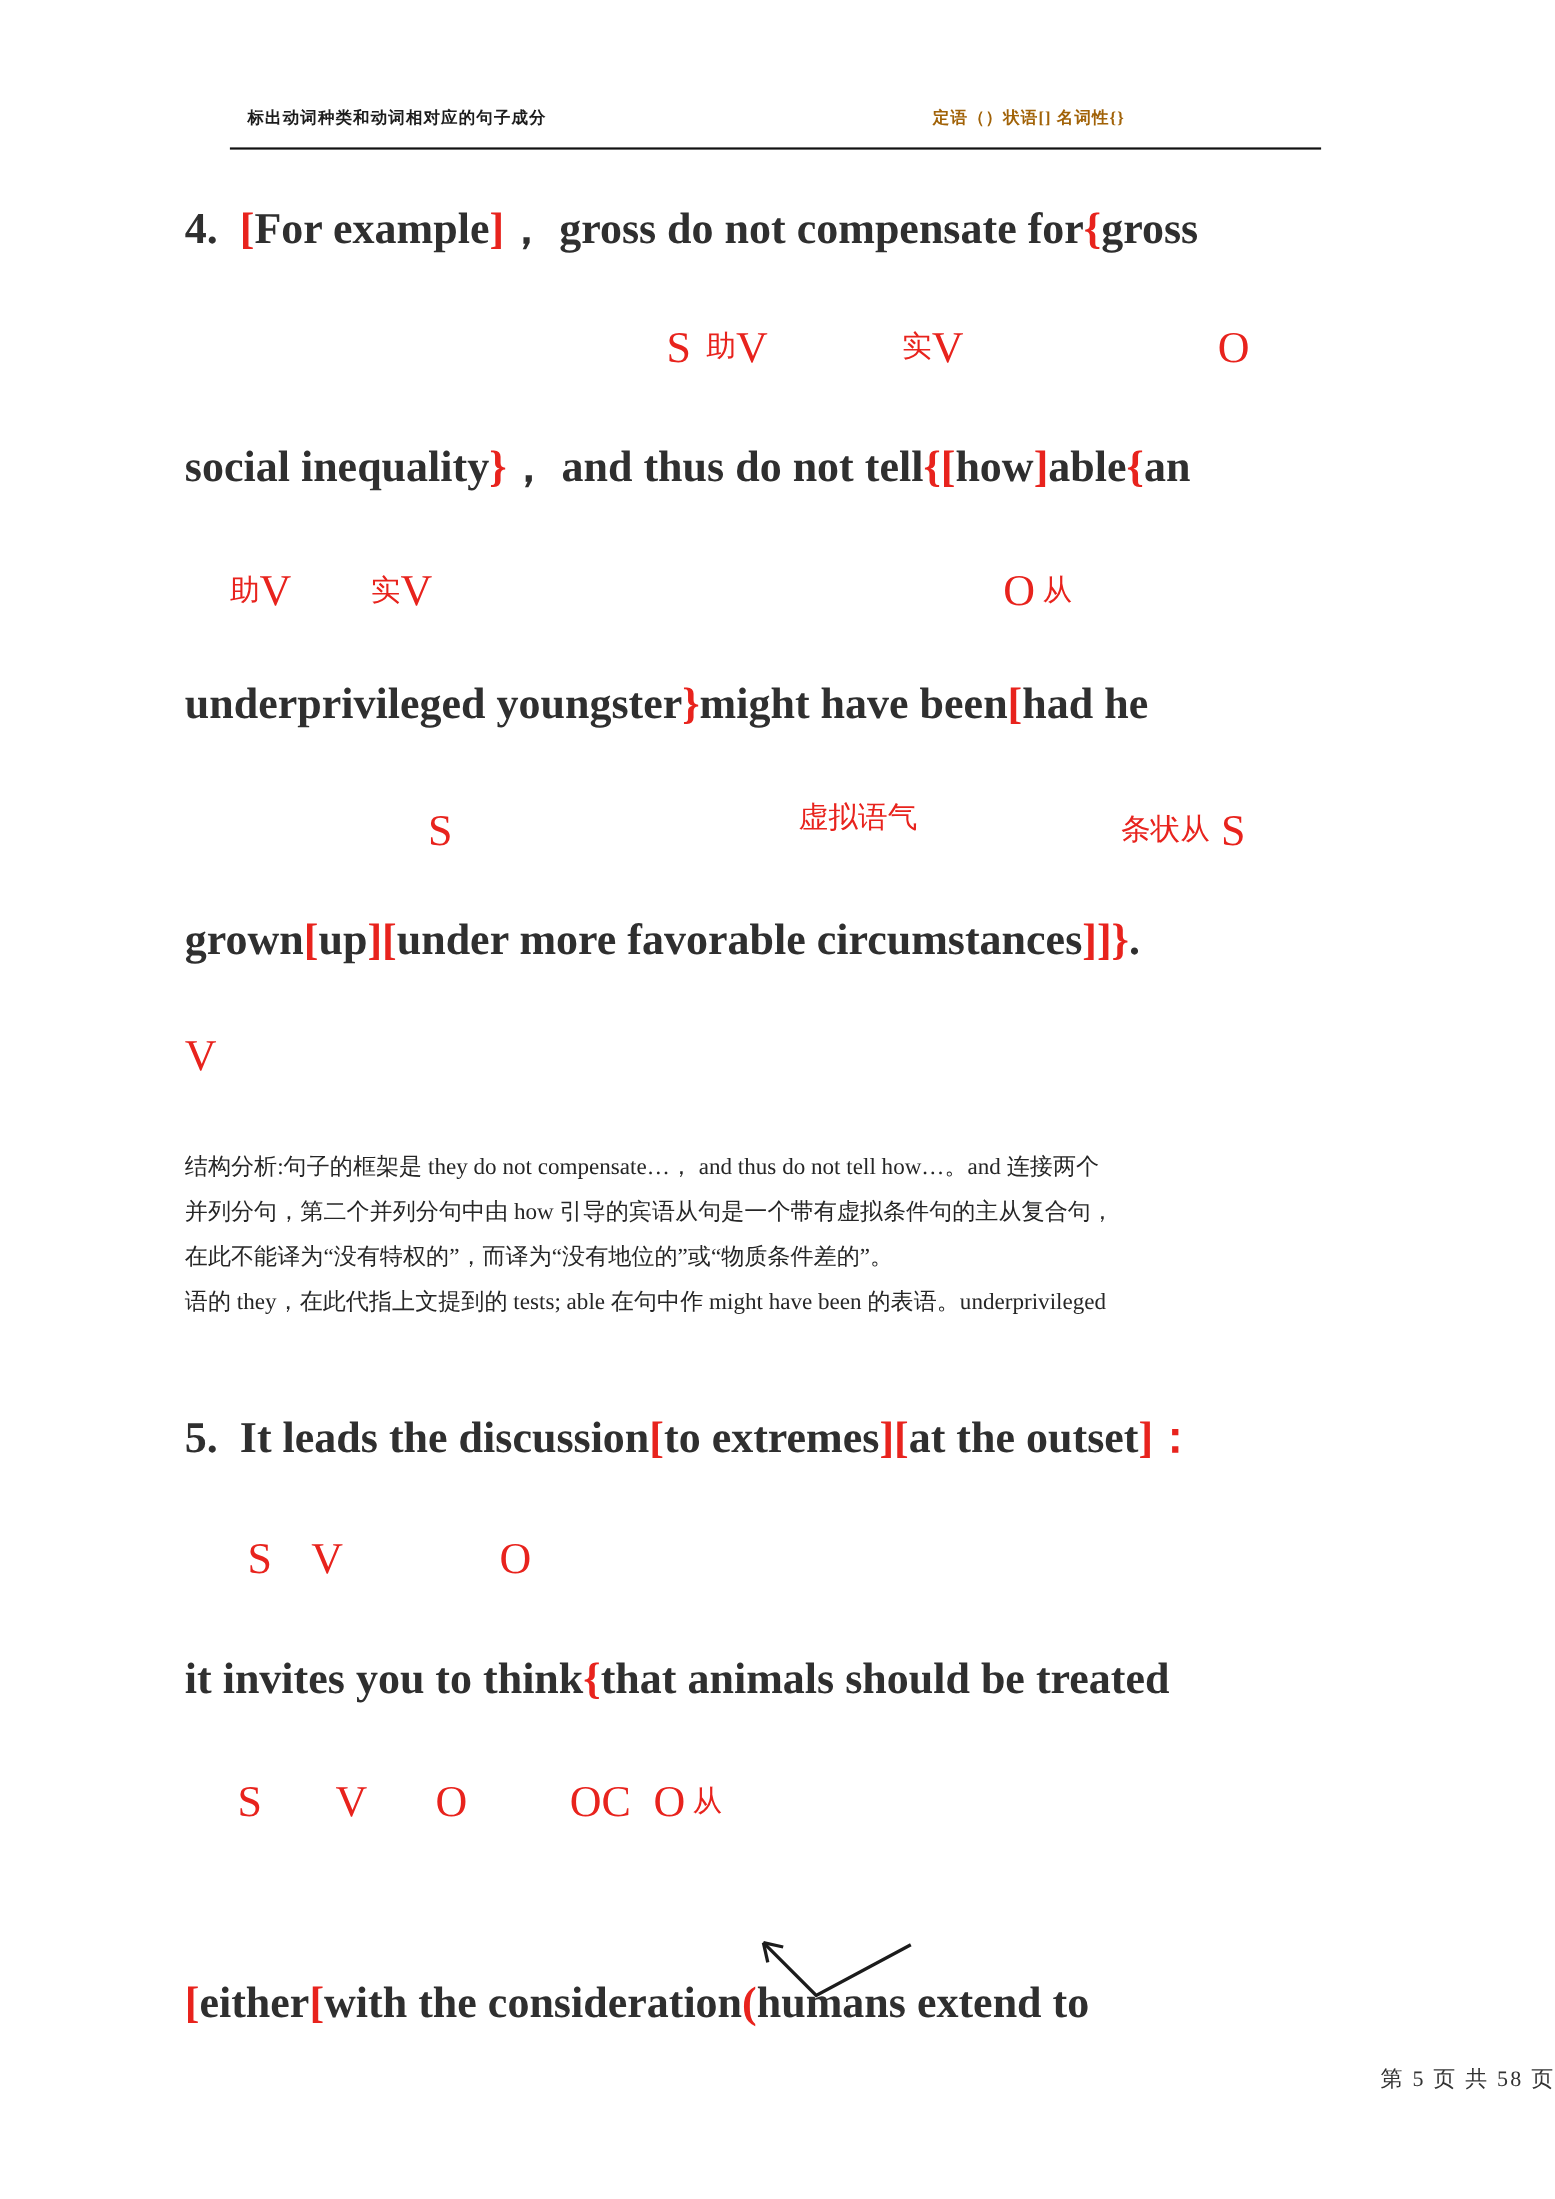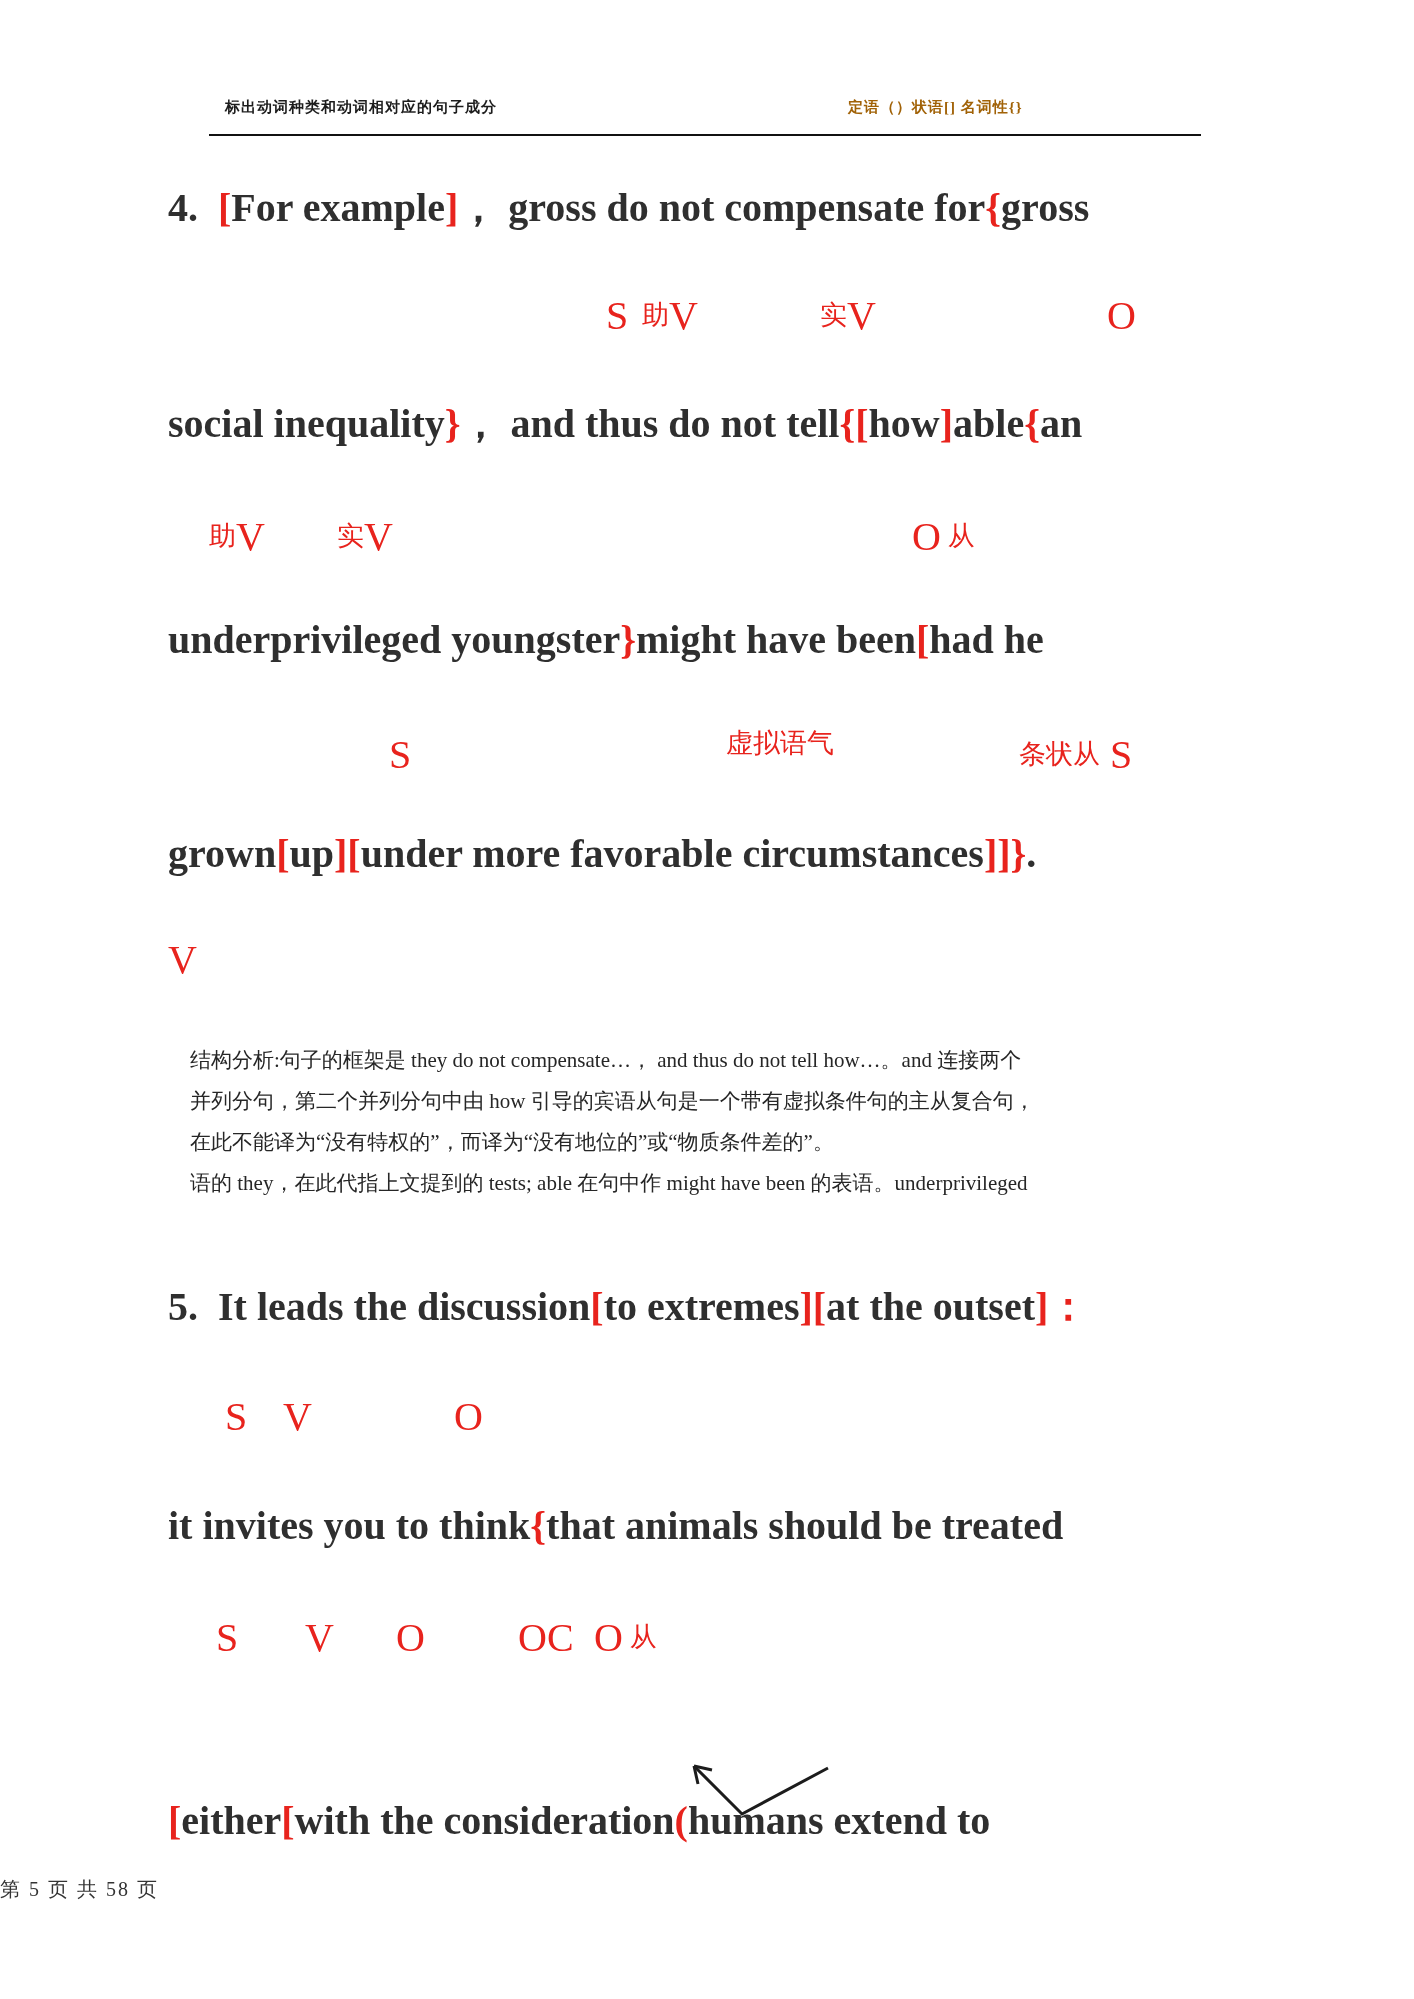--- a/index.html
+++ b/index.html
@@ -26,31 +26,31 @@
   .sent .ink{color:var(--ink);}
   .sent .red{color:var(--red);}
 
   
   .labrow{position:absolute;left:0;top:0;width:100%;height:52px;}
   .lab{position:absolute;top:0;white-space:pre;color:var(--red);line-height:1;}
   .lab .lat{font-size:40px;font-family:"Liberation Serif",serif;}
   .lab .cn{font-size:27px;position:relative;top:-5px;}
 
   
-  .analysis{position:absolute;left:168px;top:1040px;width:1030px;margin-left:22px;}
+  .analysis{position:absolute;left:168px;top:1040px;width:1030px;}
   .analysis .aline{
     font-size:21px;line-height:41px;color:#262626;
     font-weight:400;white-space:pre;
   }
 
   
   .arrow-wrap{position:absolute;left:672px;top:1752px;width:170px;height:72px;}
 
   
-  .footer{position:absolute;left:0;top:1876px;width:100%;text-align:left;
+  .footer{position:absolute;left:0;top:1876px;width:100%;text-align:right;
     font-size:20px;color:#333;letter-spacing:2px;}
 </style>
 </head>
 <body>
 
 <div class="page">
 
   <div class="hdr-left">标出动词种类和动词相对应的句子成分</div>
   <div class="hdr-right">定语（）状语[] 名词性{}</div>
   <div class="rule"></div>

